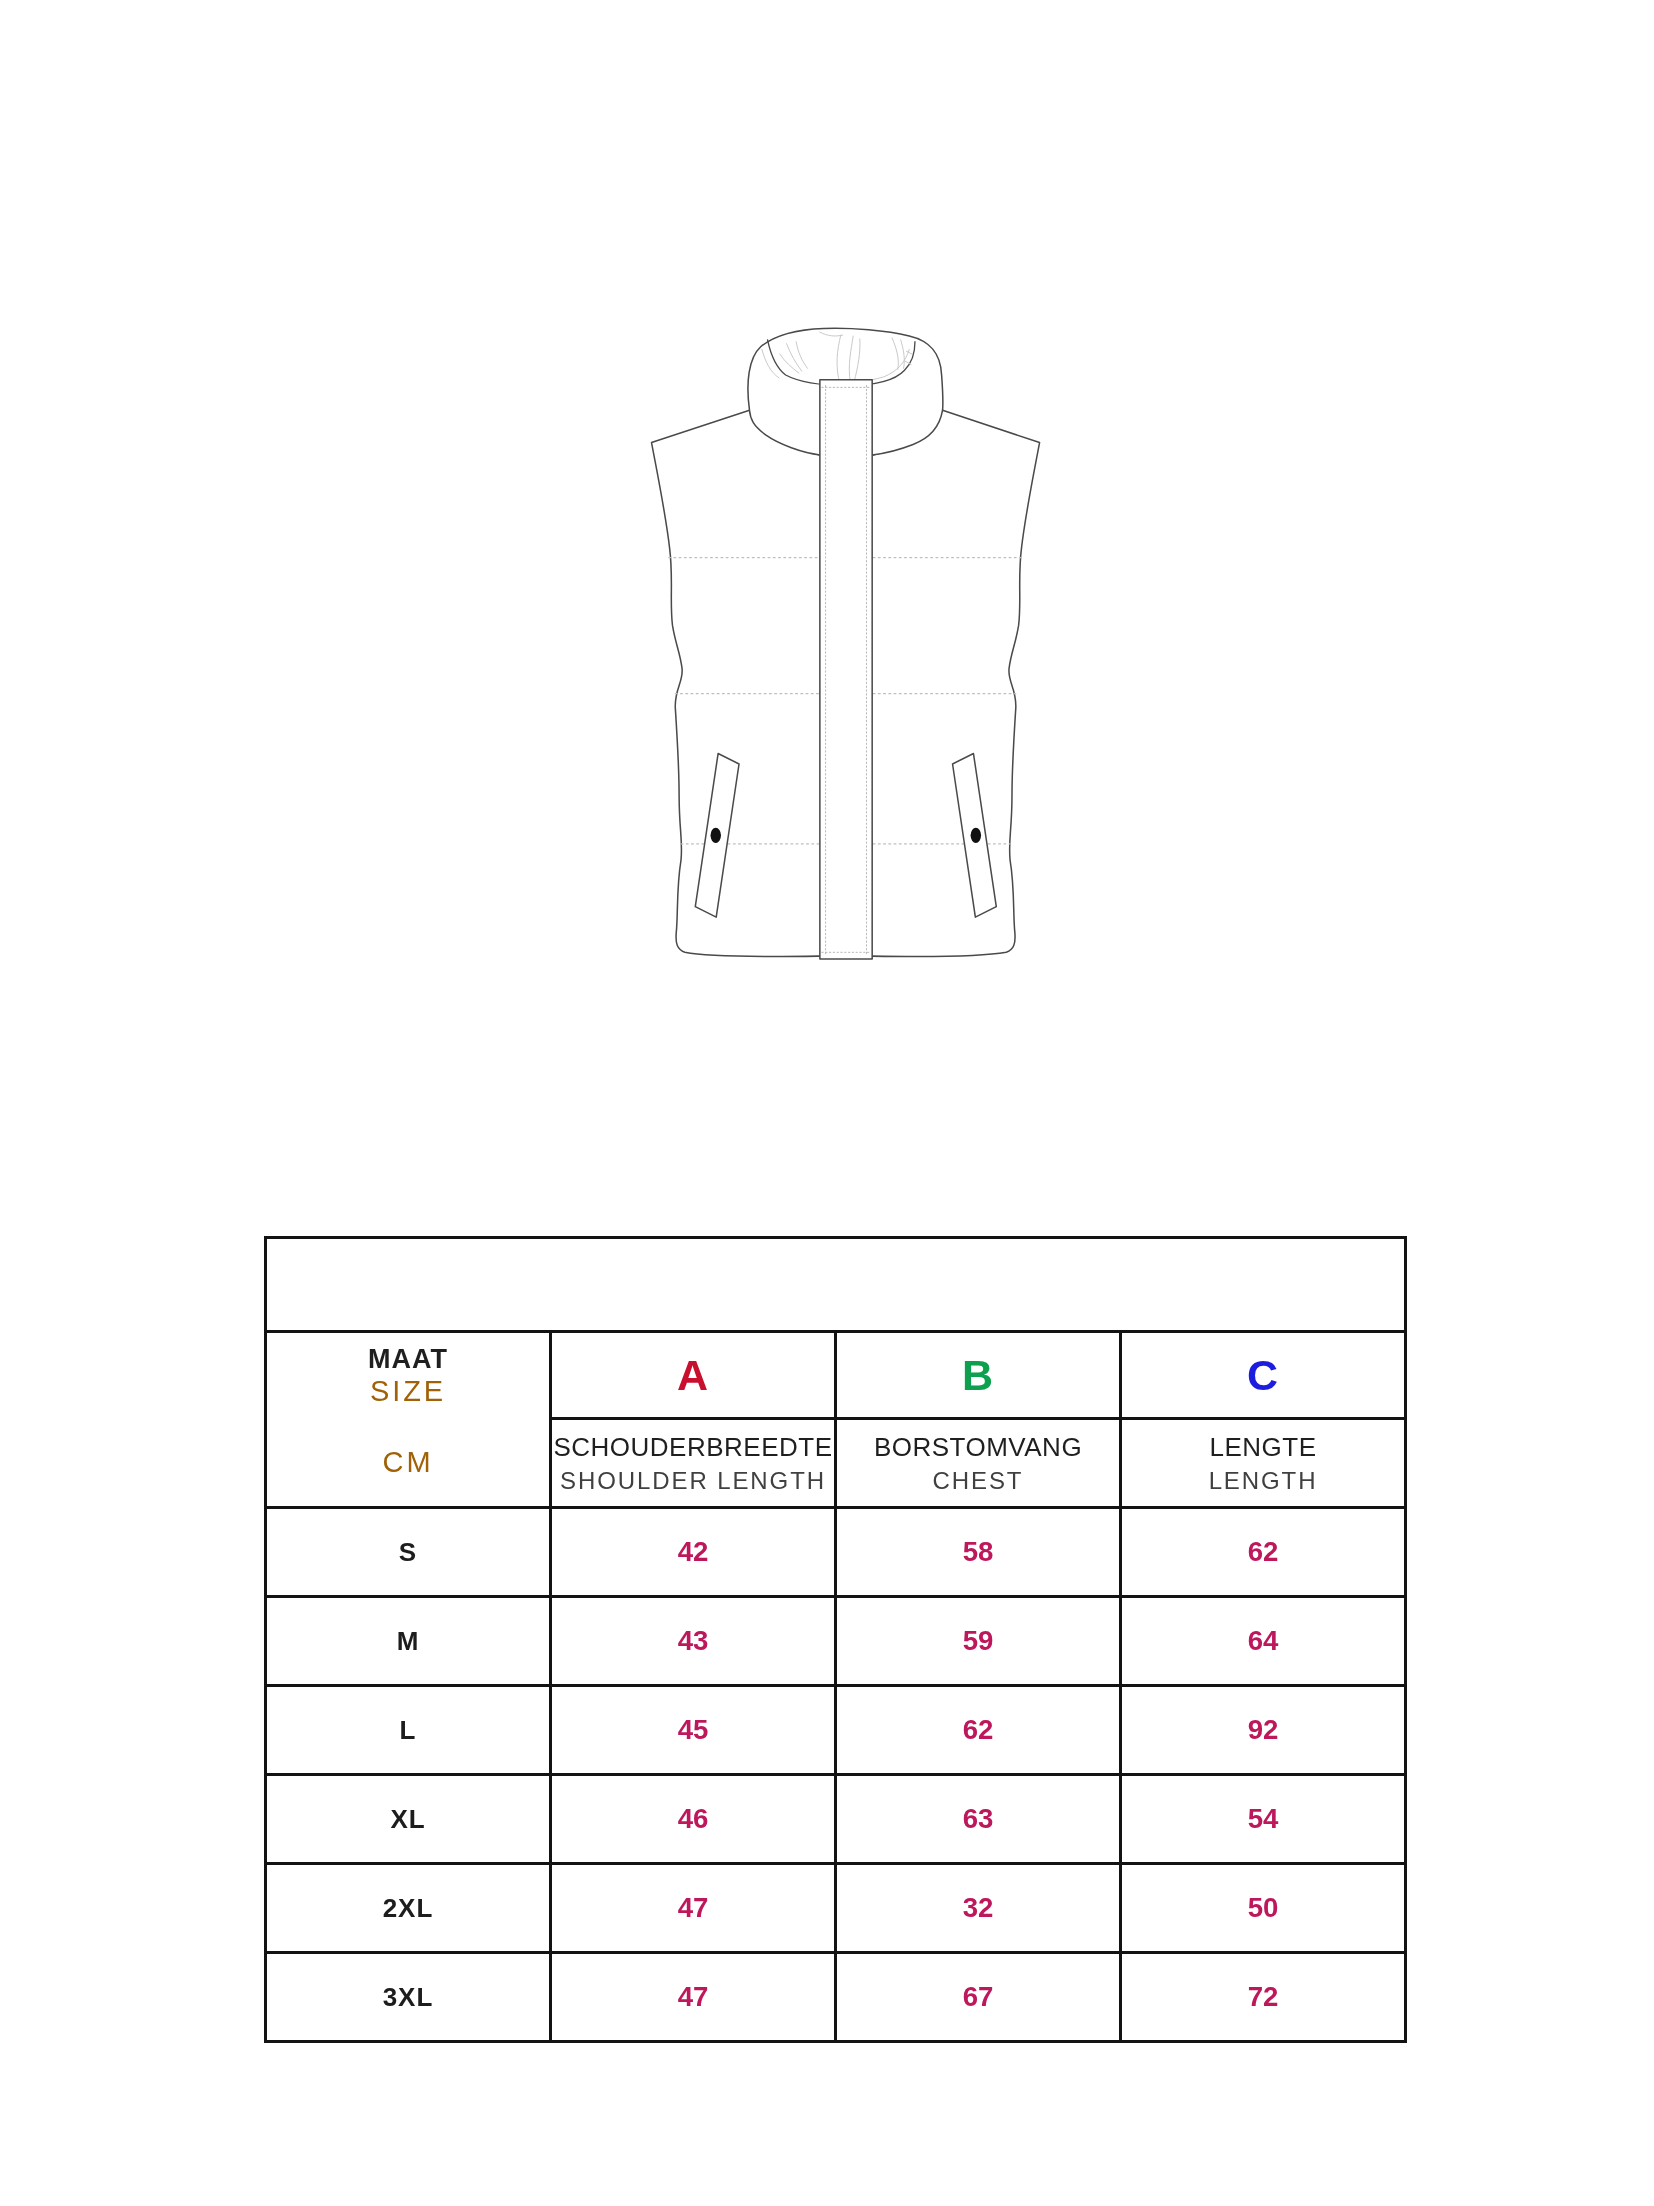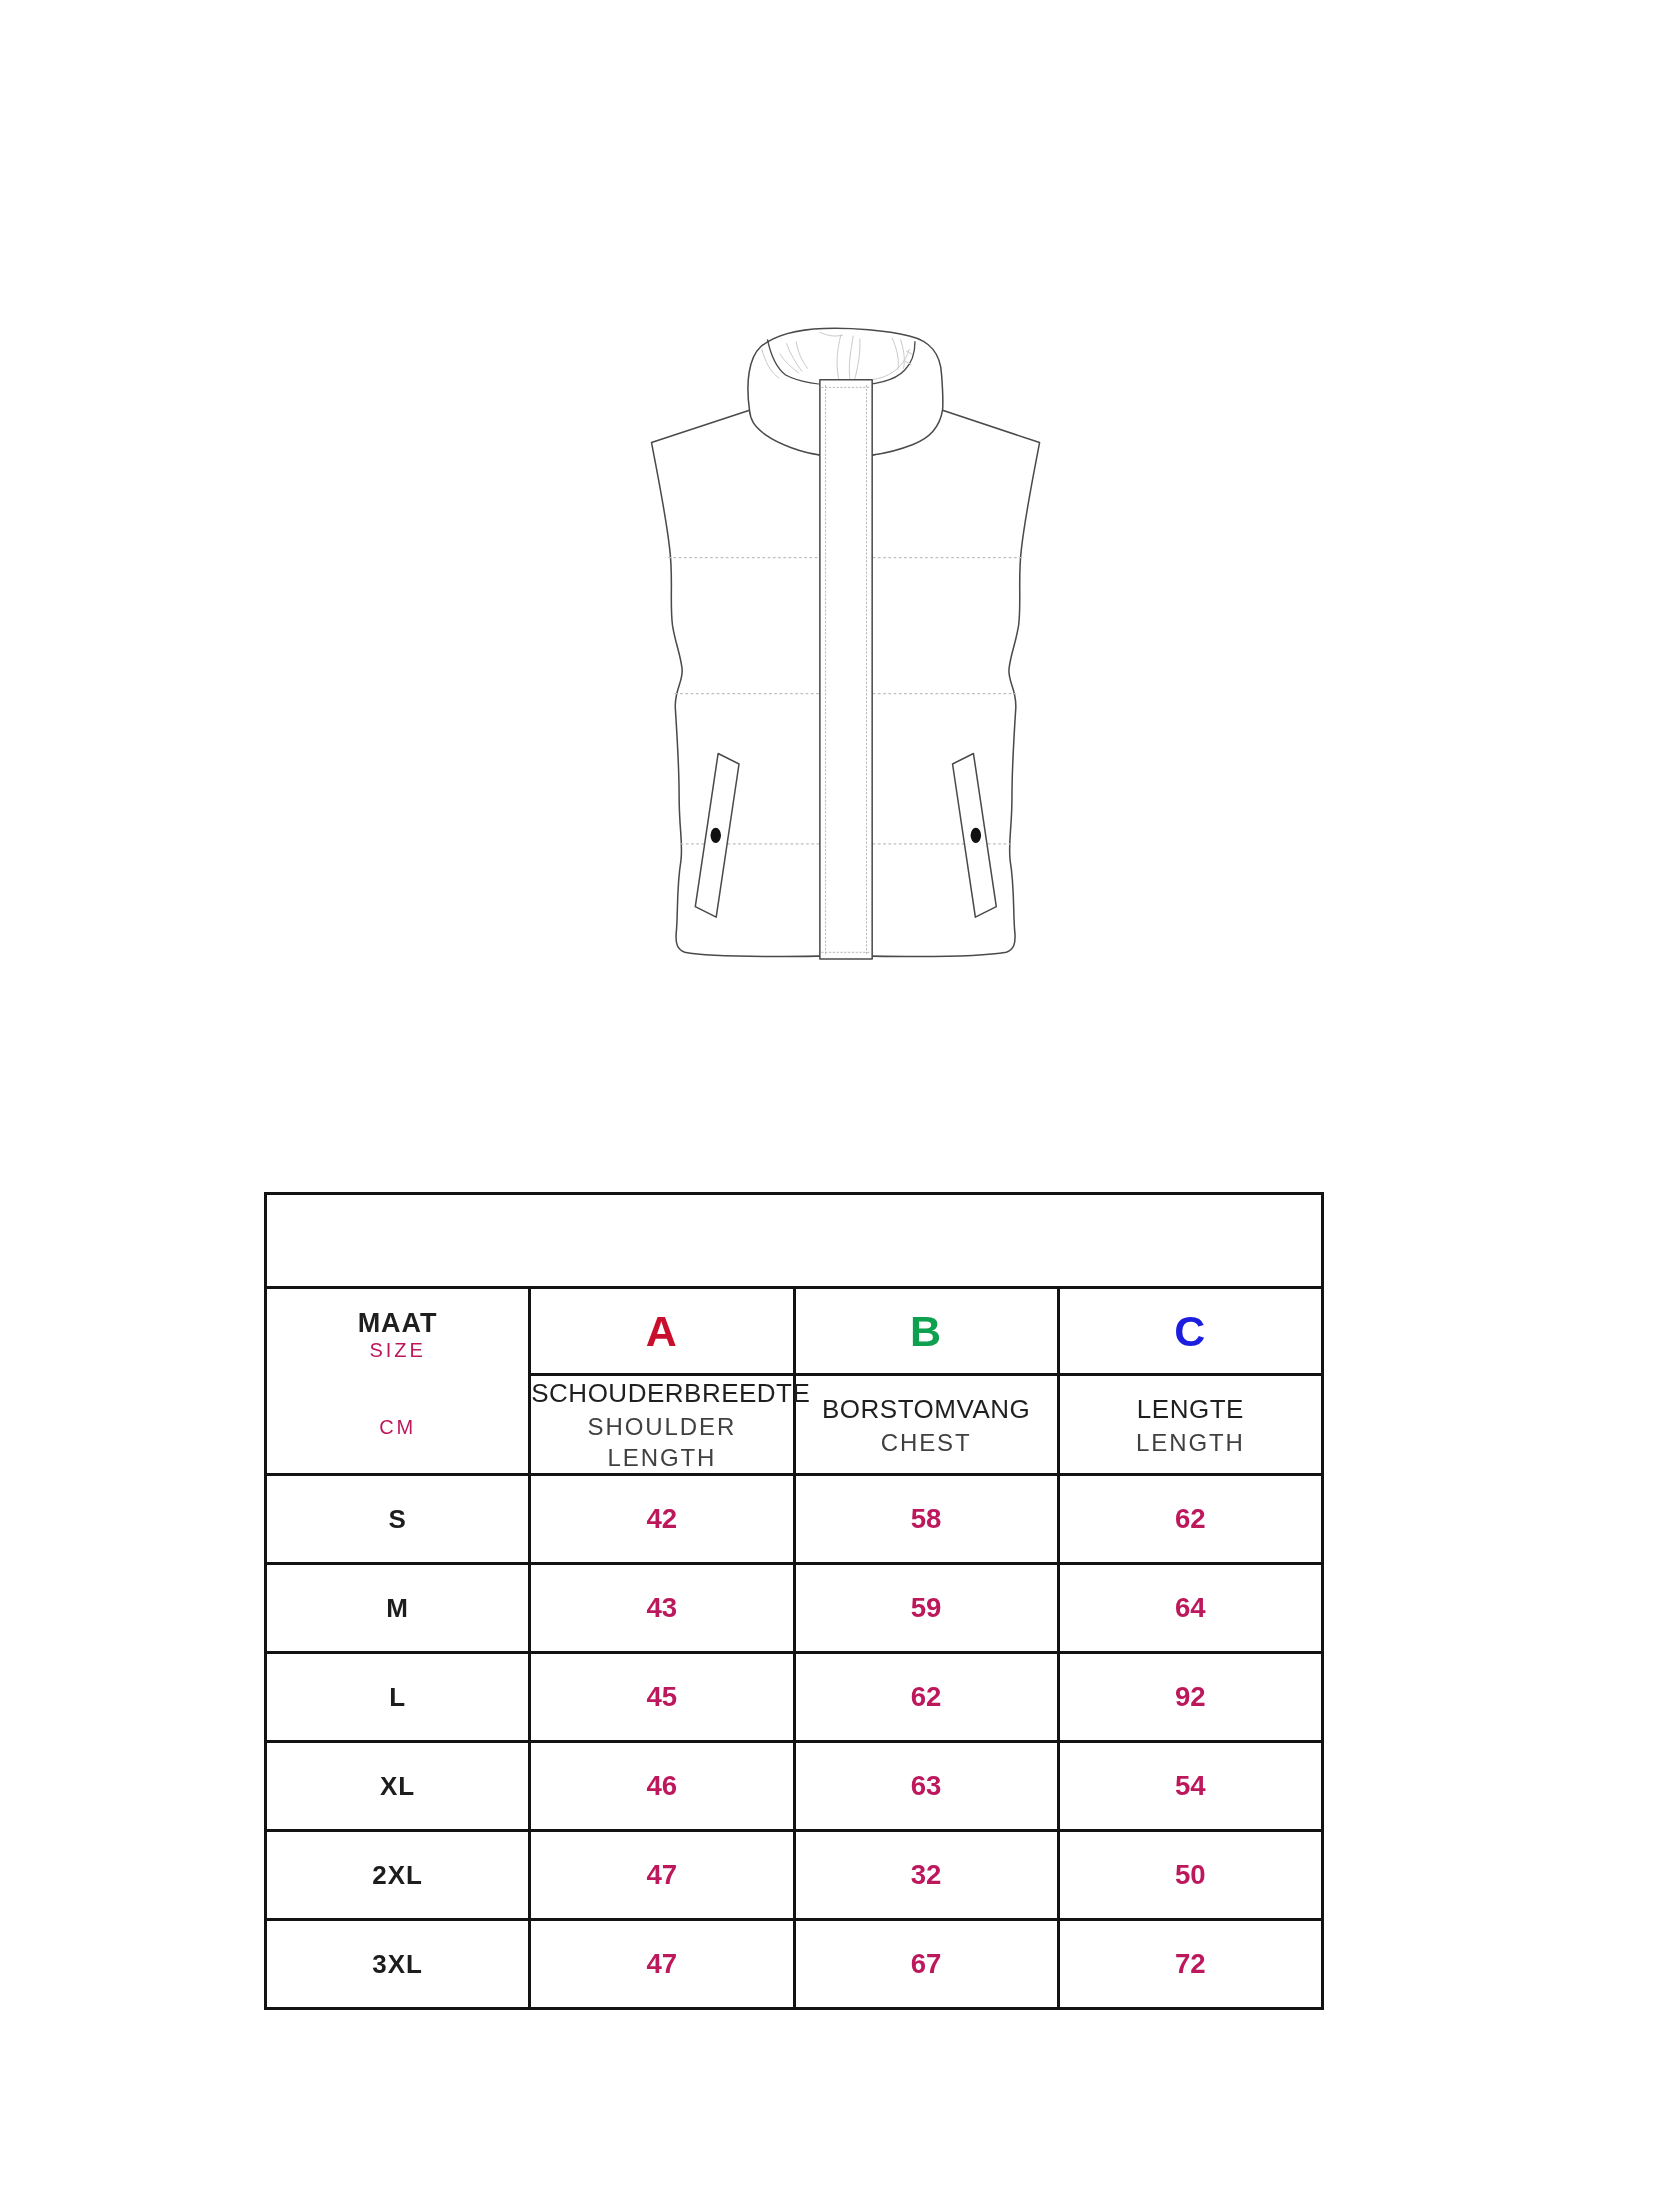--- a/index.html
+++ b/index.html
@@ -4,36 +4,36 @@
 <style>
   html,body{margin:0;padding:0;background:#ffffff;}
   .canvas{position:relative;width:1655px;height:2207px;background:#ffffff;overflow:hidden;
           font-family:"Liberation Sans", sans-serif;}
 
   
   .vest-wrap{position:absolute;left:623px;top:317px;width:447px;height:661px;}
   .vest-wrap svg{display:block;width:100%;height:100%;}
 
   
-  .size-table{position:absolute;left:264px;top:1192px;width:1060px;
+  .size-table{position:absolute;left:264px;top:1236px;width:1143px;
               border-collapse:collapse;table-layout:fixed;background:#ffffff;}
   .size-table td{border:3.8px solid #131313;text-align:center;vertical-align:middle;
                  padding:0;background:#ffffff;}
   td.banner{height:91px;}
   tr.hdr-letters td{height:84px;}
   tr.hdr-labels td{height:86px;}
   tr.data-row td{height:86px;}
 
   .corner-cell{padding:0;}
   .corner-flex{display:flex;flex-direction:column;height:100%;}
   .corner-top{flex:1;display:flex;flex-direction:column;align-items:center;justify-content:center;}
   .corner-bot{flex:1;display:flex;align-items:center;justify-content:center;}
 
   .t-dark{color:#1f1f1f;font-weight:700;font-size:27px;letter-spacing:1px;}
-  .t-gray{color:#be185d;font-weight:400;font-size:20px;letter-spacing:2.9px;}
+  .t-gray{color:#a16207;font-weight:400;font-size:29px;letter-spacing:2.9px;}
   .letter{font-size:43px;font-weight:700;letter-spacing:1px;}
   .lab-nl{display:block;color:#1f1f1f;font-weight:400;font-size:26px;letter-spacing:0.5px;line-height:1.35;}
   .lab-en{display:block;color:#404040;font-weight:400;font-size:24px;letter-spacing:1.9px;line-height:1.3;}
   .size-lab{font-size:26px;font-weight:600;color:#1d1d1d;letter-spacing:1px;}
   .num{font-size:27.6px;font-weight:600;color:#be185d;}
 </style>
 </head>
 <body>
 
 <div class="canvas">

